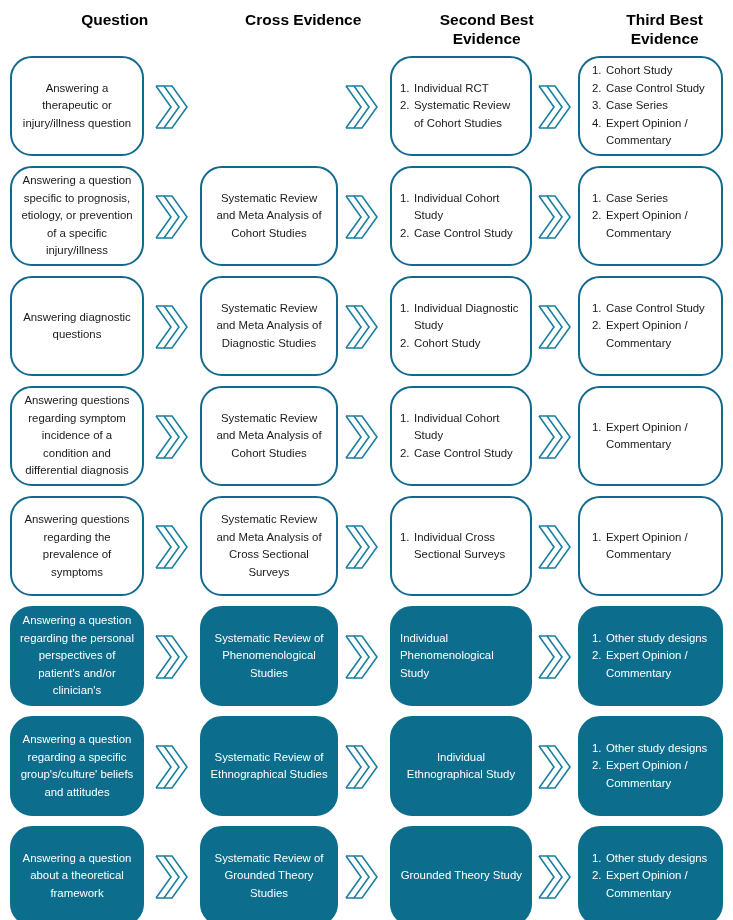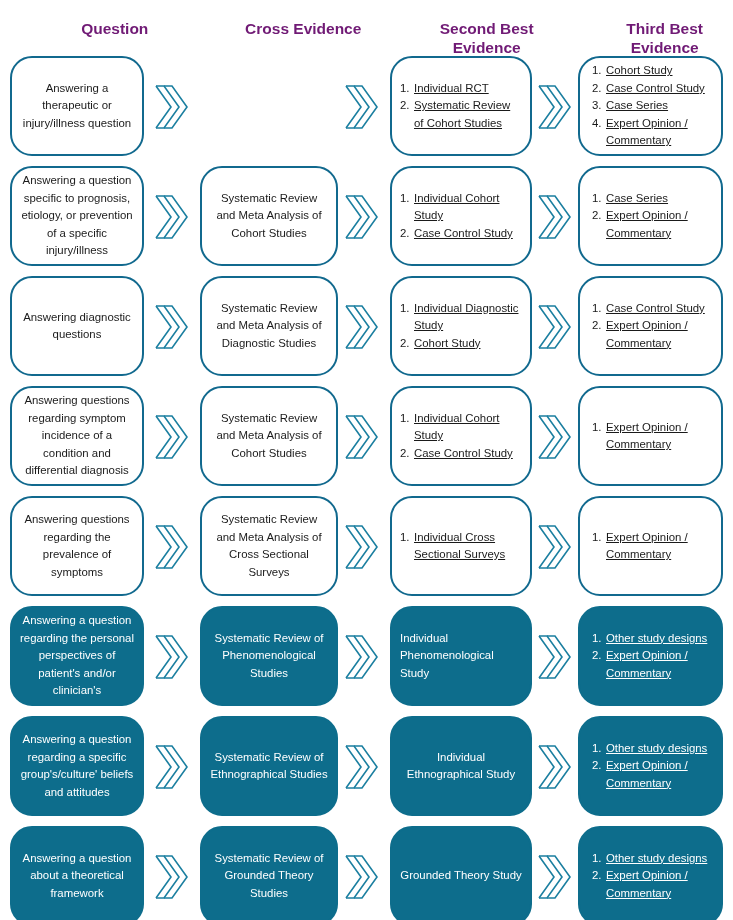--- a/index.html
+++ b/index.html
@@ -25,22 +25,22 @@
     display: flex;
   }
   .col-head {
     display: flex;
     align-items: flex-start;
     justify-content: center;
     text-align: center;
     font-weight: bold;
     font-size: 15.5px;
     line-height: 19px;
-    color: #701a75;
-    padding-top: 19px;
+    color: #000000;
+    padding-top: 10px;
     margin-left: 41px;
   }
   .col-head.c1 { width: 190px; }
   .col-head.c2 { width: 190px; }
   .col-head.c3 { width: 177px; }
   .col-head.c4 { width: 176px; }
   .col-head .ht { max-width: 132px; }
 
   
   .rows { position: absolute; top: 52px; left: 0; width: 733px; }
@@ -93,21 +93,21 @@
     display: flex;
     align-items: flex-start;
     font-size: 11.4px;
     line-height: 17.5px;
   }
   ol.items li .num {
     flex: 0 0 auto;
     width: 14px;
     text-align: left;
   }
-  ol.items li .txt { flex: 1 1 auto; text-decoration: underline; }
+  ol.items li .txt { flex: 1 1 auto; }
   .listwrap {
     width: 100%;
     display: flex;
     justify-content: center;
   }
   .listwrap.col4pad { padding-left: 4px; }
 
   
   .arrow {
     position: absolute;
@@ -555,21 +555,21 @@
         </div>
         <div class="arrow a2">
           <svg viewBox="0 0 34 50" xmlns="http://www.w3.org/2000/svg">
             <path d="M2 4 L17 25 L2 46" fill="none" stroke="#1b7fa0" stroke-width="1.6"></path>
             <path d="M2 4 L10 4 L25 25 L10 46 L2 46" fill="none" stroke="#1b7fa0" stroke-width="1.6"></path>
             <path d="M10 4 L18 4 L33 25 L18 46 L10 46" fill="none" stroke="#1b7fa0" stroke-width="1.6"></path>
           </svg>
         </div>
         <div class="node col3 filled">
           <div class="inner">
-            <div style="text-align:center"><span>Grounded Theory Study</span></div>
+            <div style="text-align:right"><span>Grounded Theory Study</span></div>
           </div>
         </div>
         <div class="arrow a3">
           <svg viewBox="0 0 34 50" xmlns="http://www.w3.org/2000/svg">
             <path d="M2 4 L17 25 L2 46" fill="none" stroke="#1b7fa0" stroke-width="1.6"></path>
             <path d="M2 4 L10 4 L25 25 L10 46 L2 46" fill="none" stroke="#1b7fa0" stroke-width="1.6"></path>
             <path d="M10 4 L18 4 L33 25 L18 46 L10 46" fill="none" stroke="#1b7fa0" stroke-width="1.6"></path>
           </svg>
         </div>
         <div class="node col4 filled">

